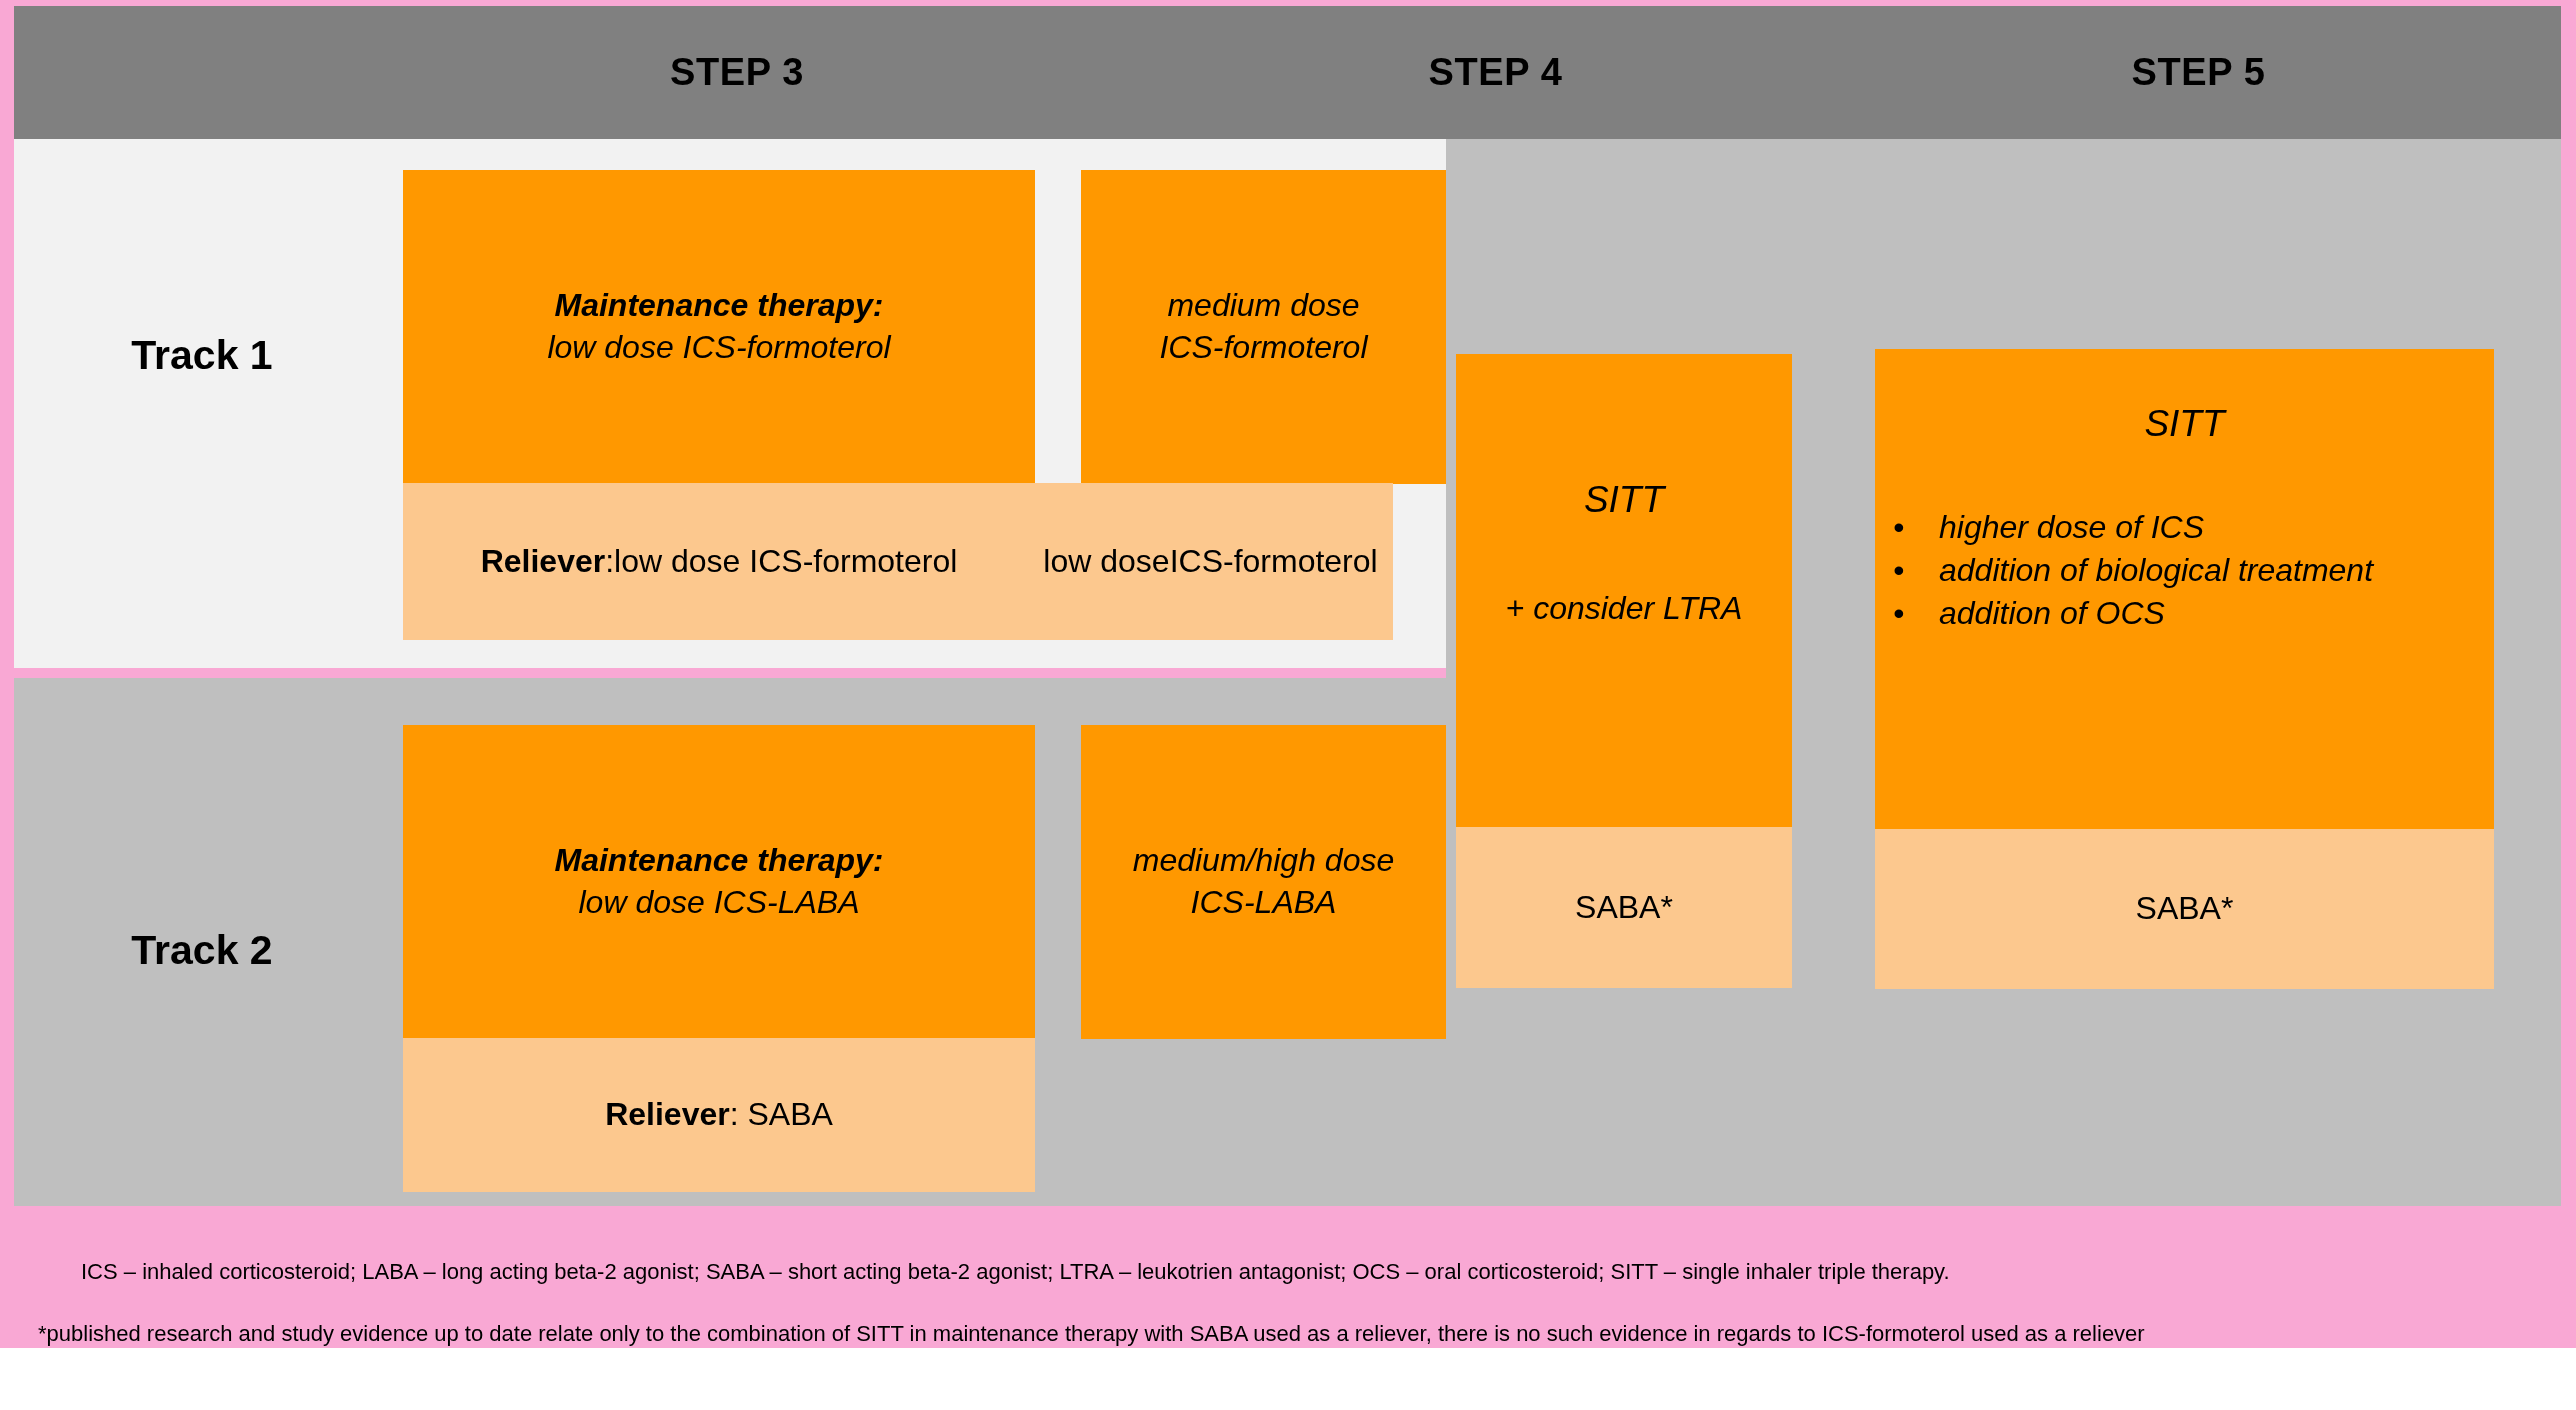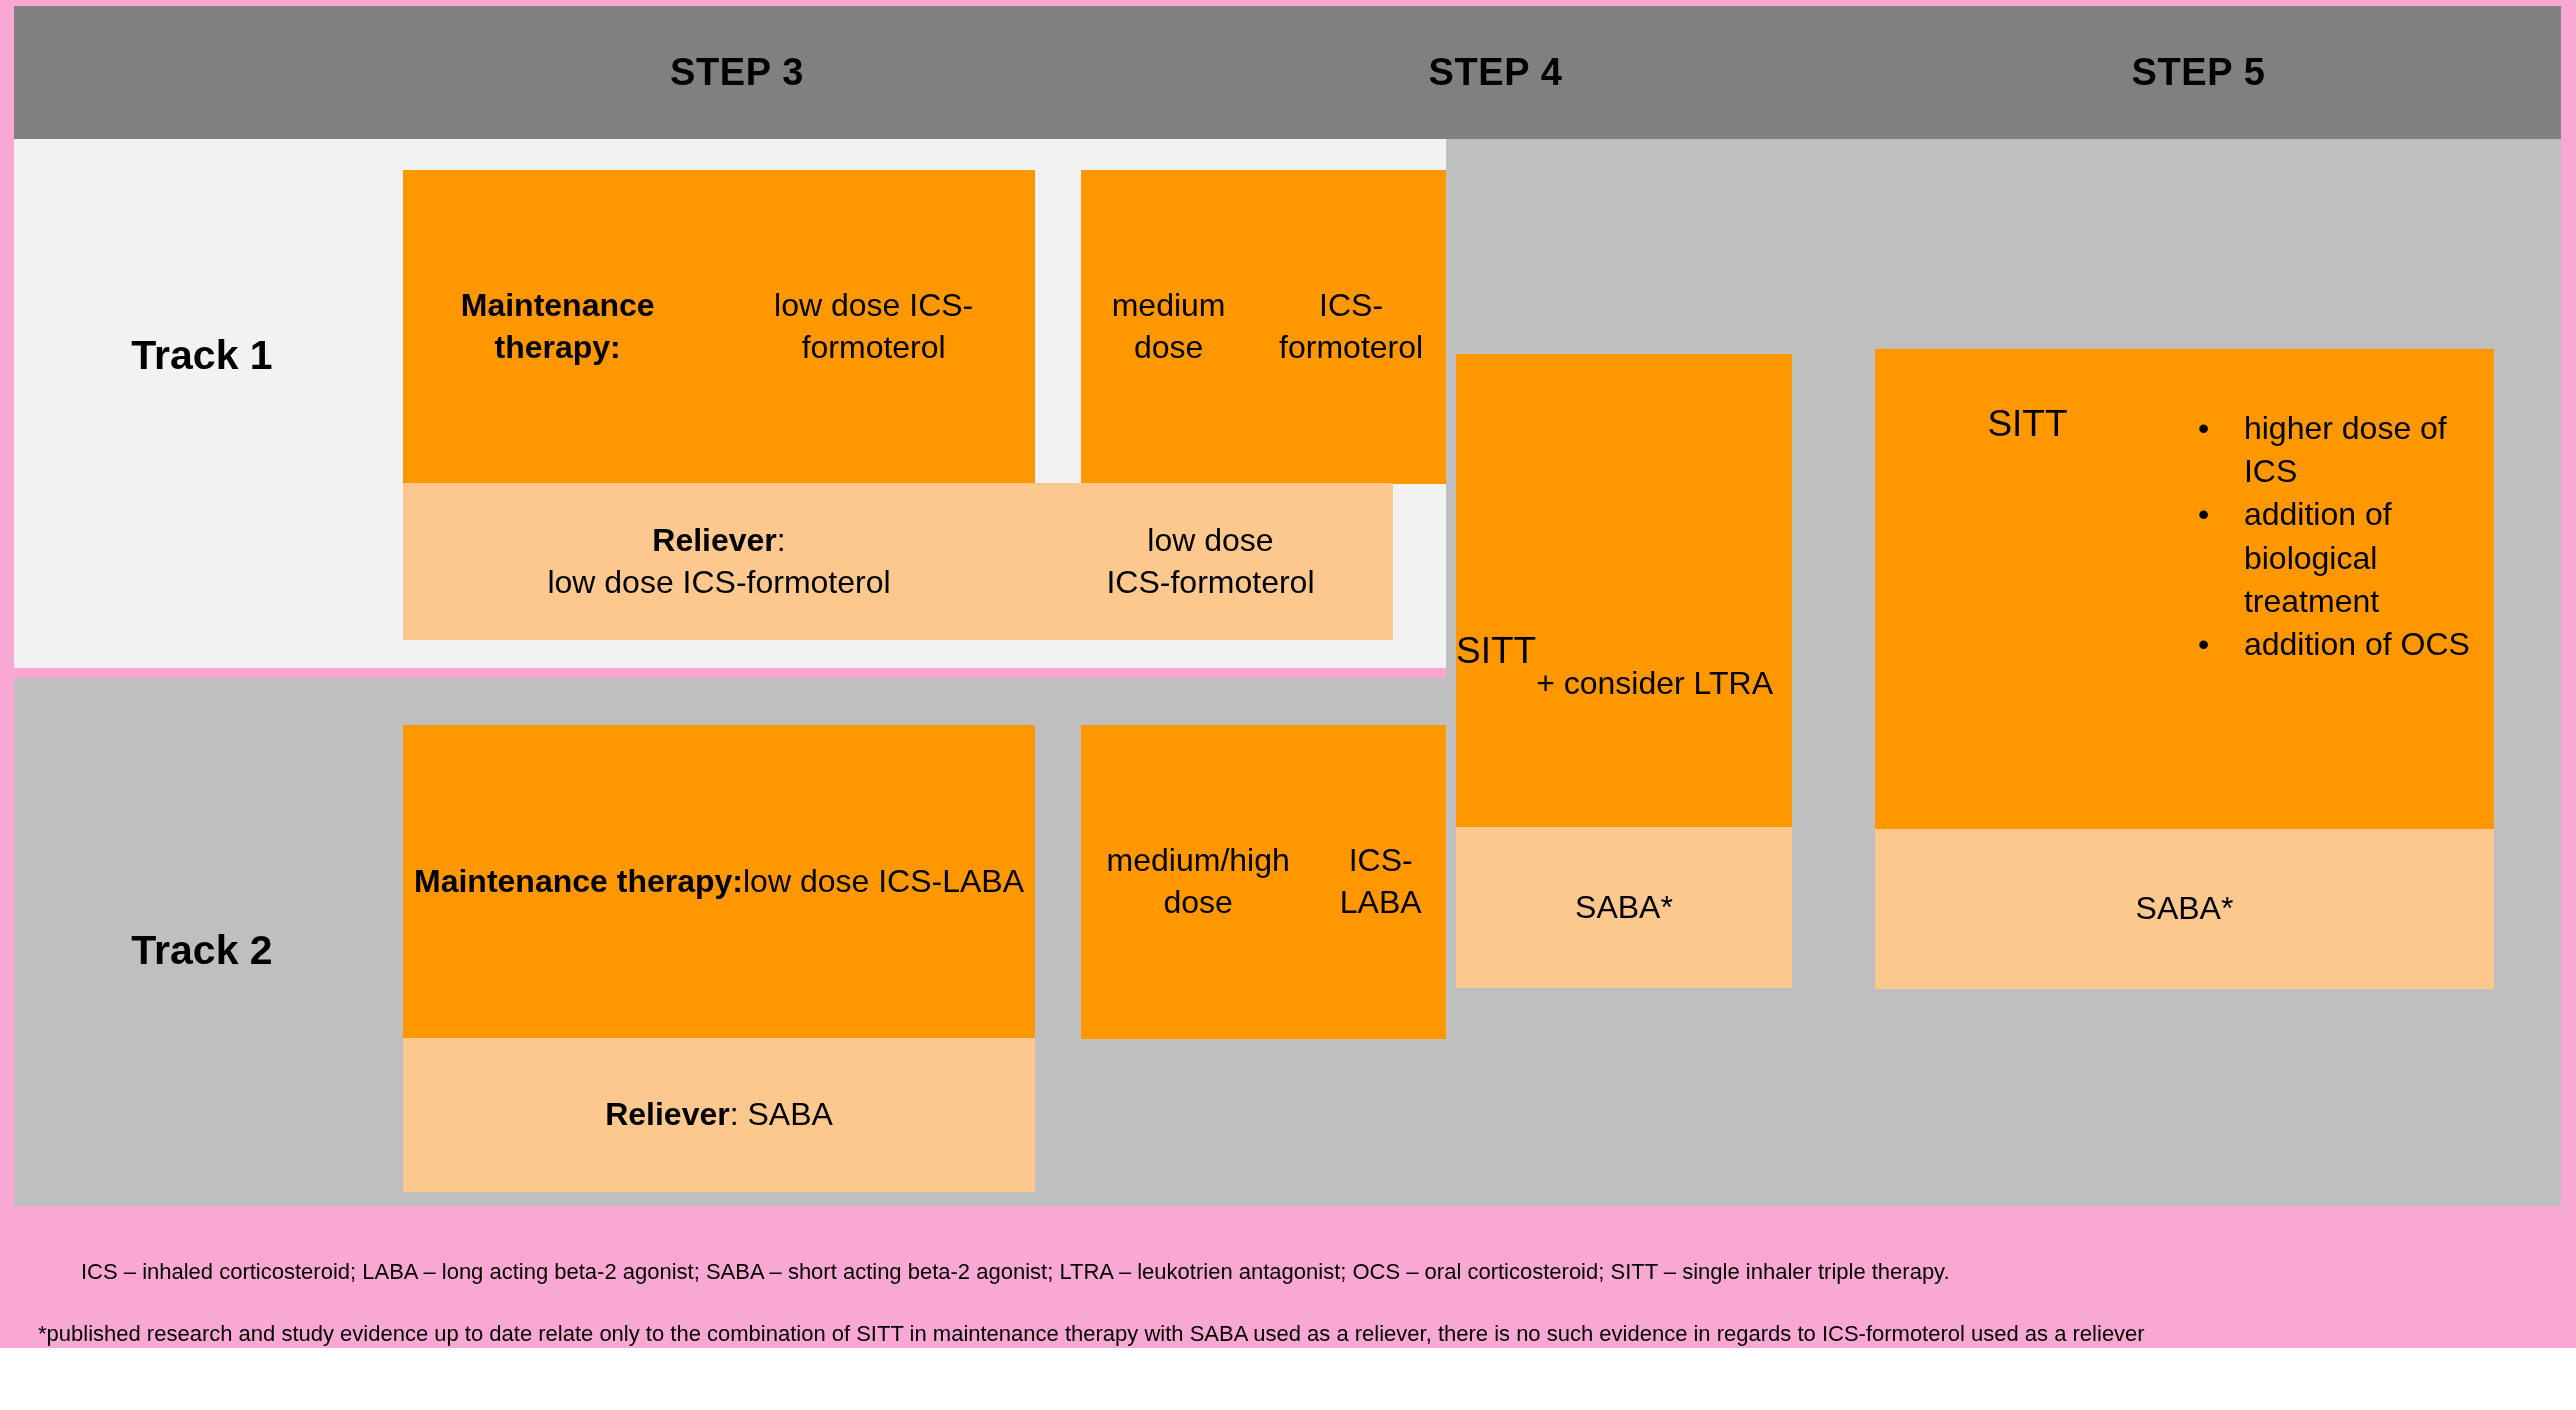--- a/index.html
+++ b/index.html
@@ -4,23 +4,23 @@
 <style>
   html,body{margin:0;padding:0;background:#fff;}
   body{font-family:"Liberation Sans",sans-serif;}
   #root{position:relative;width:2576px;height:1348px;background:#f9a8d4;overflow:hidden;}
   .abs{position:absolute;box-sizing:border-box;}
   .band{}
   .hdr{background:#808080;}
   .hdr-label{position:absolute;top:0;height:100%;display:flex;align-items:center;justify-content:center;
     font-weight:bold;font-size:38px;color:#000;letter-spacing:0.6px;}
   .track-label{display:flex;align-items:center;justify-content:center;font-weight:bold;font-size:41px;color:#000;}
-  .box-main{background:#FF9800;display:flex;flex-direction:row;align-items:center;justify-content:center;
-    text-align:center;color:#000;font-size:32px;line-height:1.3;}
-  .box-rel{background:#FCC88E;display:flex;flex-direction:column;align-items:center;justify-content:center;
+  .box-main{background:#FF9800;display:flex;flex-direction:column;align-items:center;justify-content:center;
+    text-align:center;color:#000;font-size:32px;line-height:1.3;font-style:italic;}
+  .box-rel{background:#FCC88E;display:flex;flex-direction:row;align-items:center;justify-content:center;
     text-align:center;color:#000;font-size:32px;line-height:1.3;}
   .bold{font-weight:bold;}
   .ln{display:block;}
   .sitt-title{font-size:37px;}
   .consider-block{align-items:flex-start;justify-content:flex-start;text-align:left;}
   .consider-head{font-size:32px;margin:0 0 3.8px 0;}
   .blist{margin:0;padding:0;list-style:none;}
   .blist li{font-size:32px;line-height:1.35;display:flex;}
   .bul{width:46px;flex:0 0 46px;text-align:left;}
   .foot{font-size:22px;color:#000;line-height:1.35;white-space:nowrap;}

